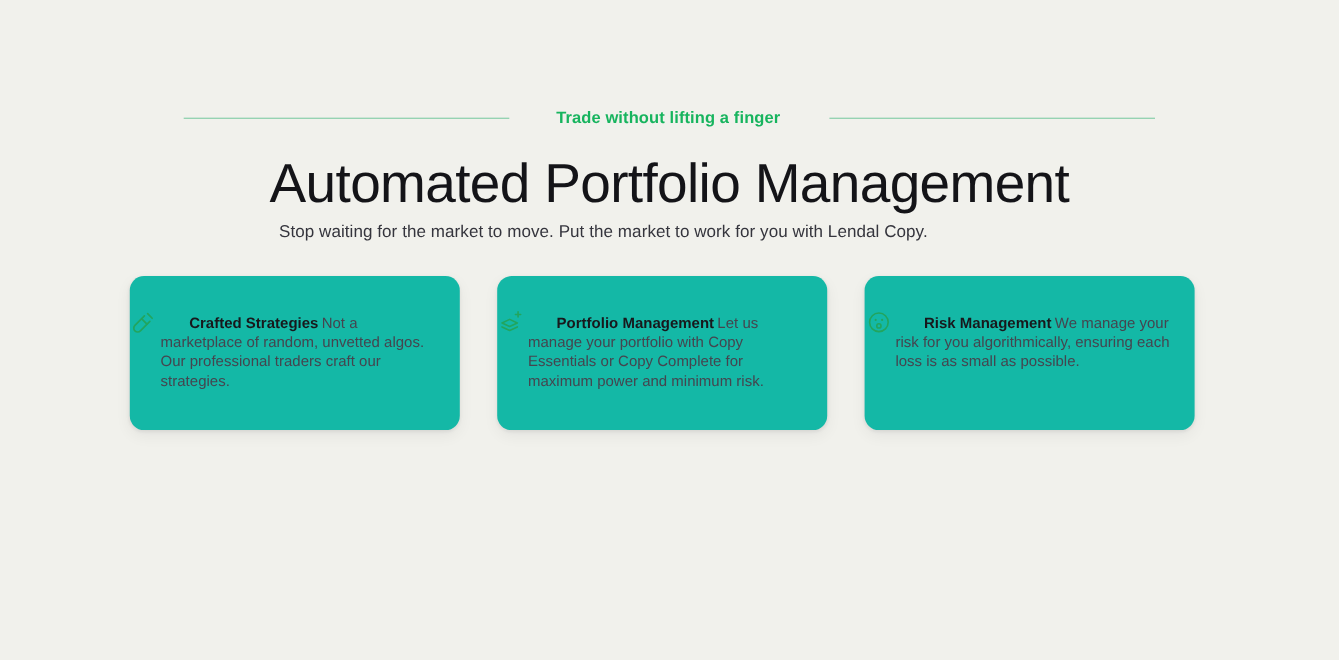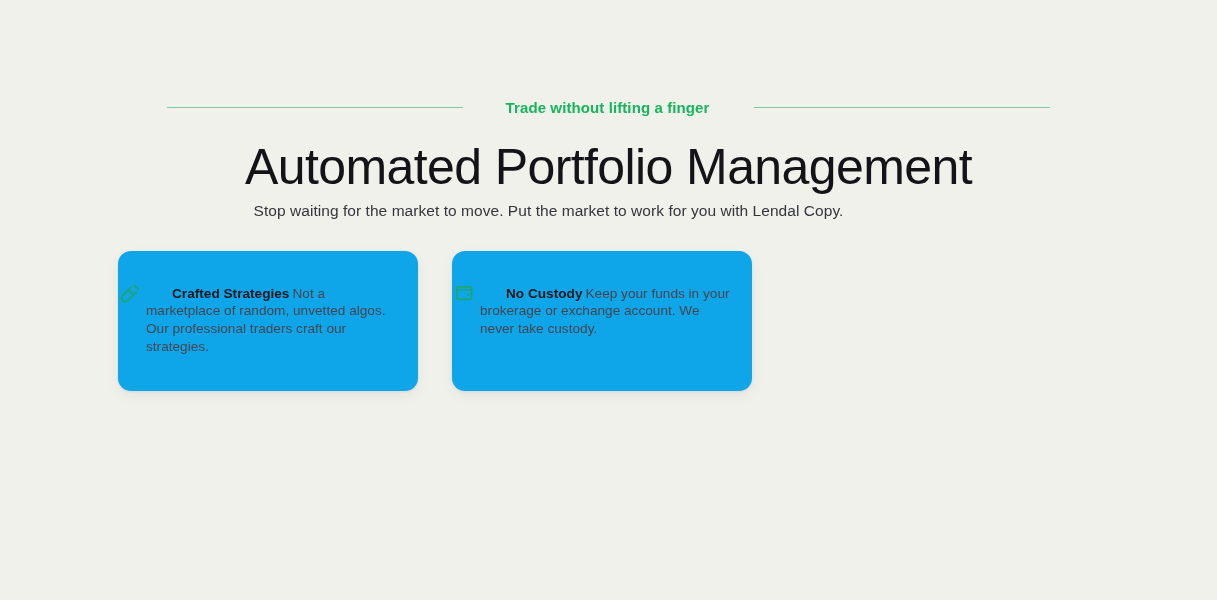--- a/index.html
+++ b/index.html
@@ -86,21 +86,21 @@
     position: absolute;
     top: 251px;
     left: 118px;
     width: 968px;
     display: grid;
     grid-template-columns: 300px 300px 300px;
     column-gap: 34px;
     row-gap: 38px;
   }
   .card {
-    background: #0ea5e9;
+    background: #14b8a6;
     border-radius: 13px;
     box-shadow: 0 1px 3px rgba(24,24,28,.07), 0 5px 14px rgba(24,24,28,.055);
     padding: 20px 22px 22px 28px;
     min-height: 115px;
   }
   .card.row2 { min-height: 97px; }
 
   .card-text {
     font-size: 13.6px;
     line-height: 17.8px;
@@ -148,30 +148,43 @@
             <path d="M15.5 3.5 L20 8"></path>
             <path d="M17.7 5.7 L8.3 15.1 a3.8 3.8 0 0 1-5.4-5.4 L12.3 .3" transform="translate(0,5.4)"></path>
             <path d="M10.2 9.2 L14.6 13.6"></path>
           </svg>
         </span>
         <span class="card-title">Crafted Strategies</span><span>Not a marketplace of random, unvetted algos. Our professional traders craft our strategies.</span>
       </p>
     </div>
 
 
-
+    <div class="card">
+      <p class="card-text">
+        <span class="card-icon">
+          <svg viewBox="0 0 24 24" fill="none" stroke="currentColor" stroke-width="1.6" stroke-linecap="round" stroke-linejoin="round">
+            <path d="M18.5 1.6 v5.2 M15.9 4.2 h5.2"></path>
+            <path d="M10.2 9.1 L2.6 12.6 L10.2 16.1 L17.8 12.6 Z"></path>
+            <path d="M2.6 16.6 L10.2 20.1 L17.8 16.6"></path>
+          </svg>
+        </span>
+        <span class="card-title">Portfolio Management</span><span>Let us manage your portfolio with Copy Essentials or Copy Complete for maximum power and minimum risk.</span>
+      </p>
+    </div>
 
 
     <div class="card row2">
       <p class="card-text">
         <span class="card-icon">
           <svg viewBox="0 0 24 24" fill="none" stroke="currentColor" stroke-width="1.6" stroke-linecap="round" stroke-linejoin="round">
-            <path d="M3.2 7.4 a2.2 2.2 0 0 1 2.2-2.2 h11.6 a2.2 2.2 0 0 1 2.2 2.2 v9.6 a2.2 2.2 0 0 1-2.2 2.2 H5.4 a2.2 2.2 0 0 1-2.2-2.2 Z"></path>
-            <path d="M3.4 8.6 h16"></path>
-            <circle cx="15.6" cy="14.2" r="1.05" fill="currentColor" stroke="none"></circle>
+            <circle cx="12" cy="12" r="9.2"></circle>
+            <circle cx="8.8" cy="9.6" r="1.05" fill="currentColor" stroke="none"></circle>
+            <circle cx="15.2" cy="9.6" r="1.05" fill="currentColor" stroke="none"></circle>
+            <circle cx="12" cy="15.6" r="2.1"></circle>
           </svg>
         </span>
-        <span class="card-title">No Custody</span><span>Keep your funds in your brokerage or exchange account. We never take custody.</span>
+        <span class="card-title">Risk Management</span><span>We manage your risk for you algorithmically, ensuring each loss is as small as possible.</span>
       </p>
     </div>
+
 
   </div>
 </div>
 
 </body></html>

